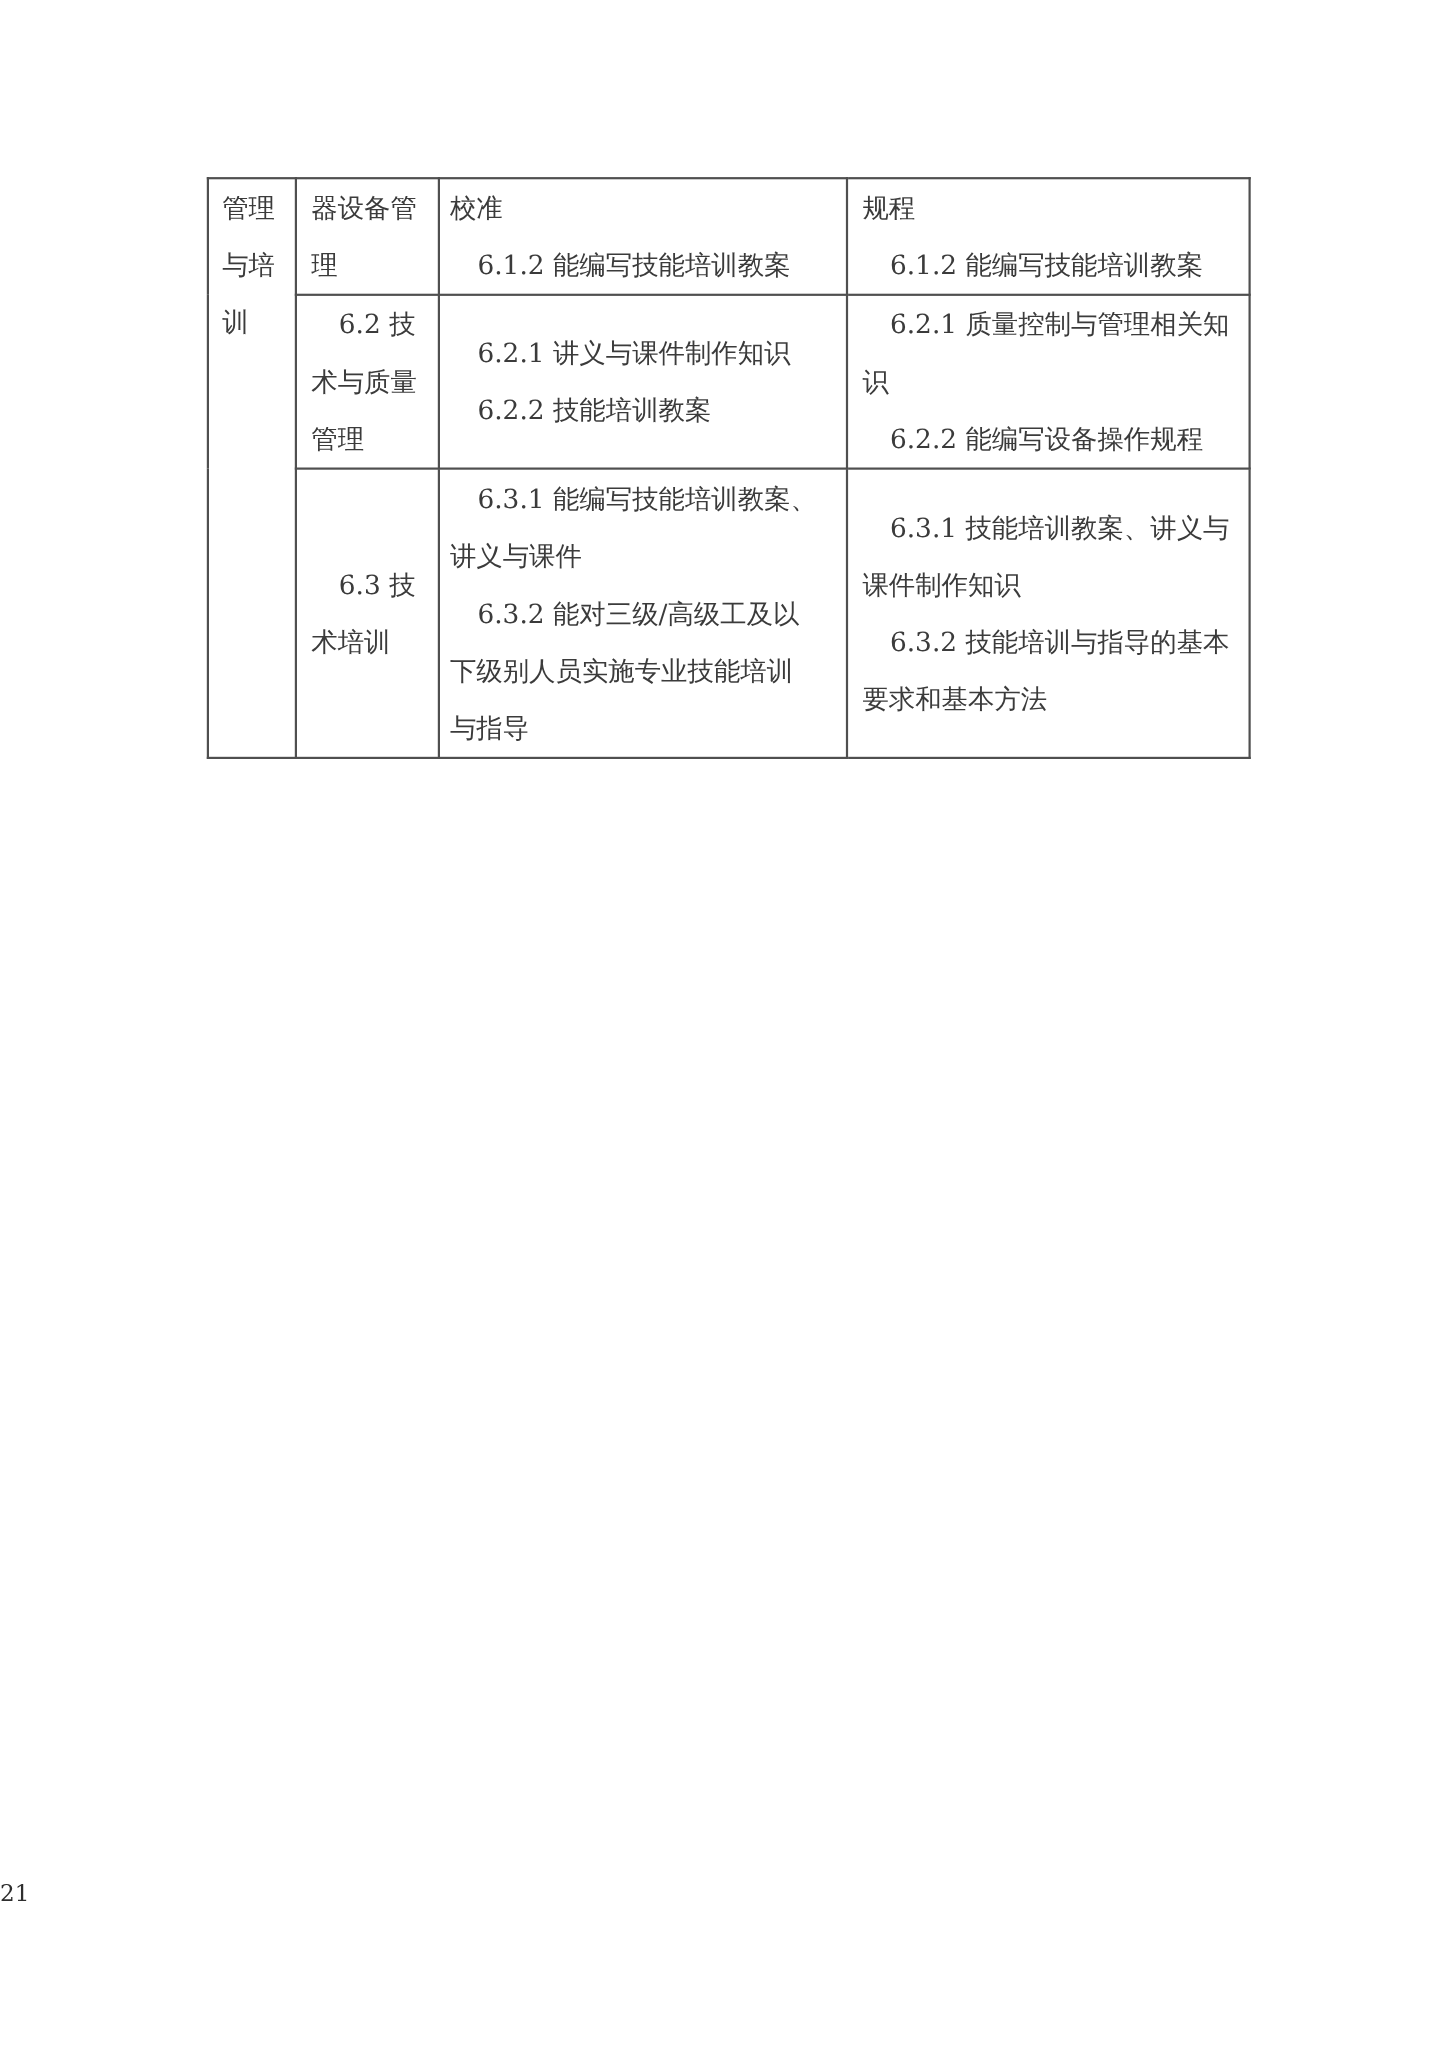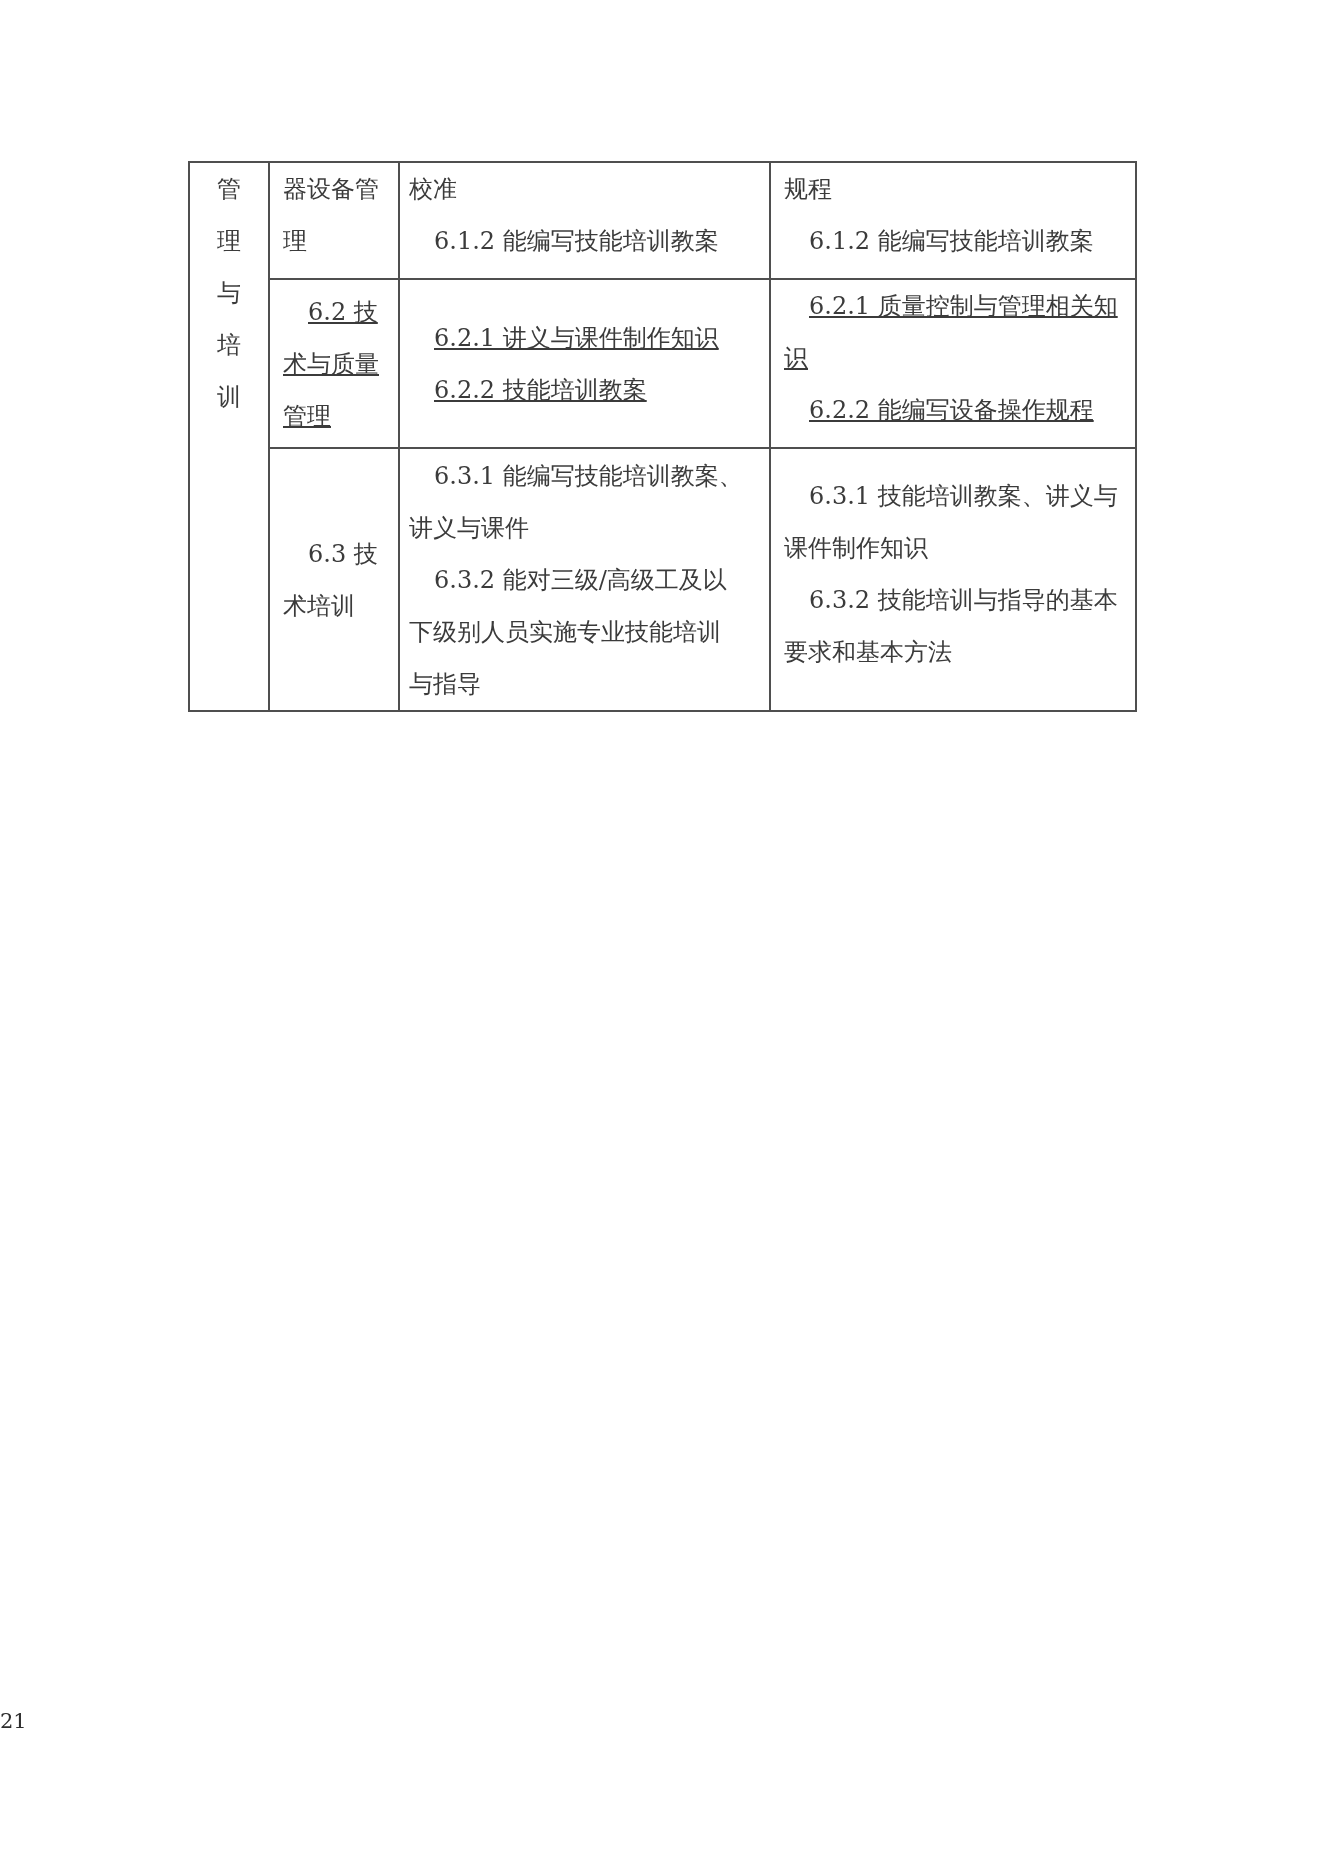--- a/index.html
+++ b/index.html
@@ -33,33 +33,33 @@
   }
   table.skills-table p {
     margin: 0;
     padding: 0;
   }
   p.ind {
     text-indent: 25px;
   }
   td.c1 {
     vertical-align: top;
-    padding: 0 27px;
+    padding: 0 12px;
   }
   td.c2 {
     padding: 0 12px 0 13px;
   }
   td.c3 {
     padding: 0 26px 0 9px;
   }
   td.c4 {
-    padding: 0 10px 11px 13px;
+    padding: 0 10px 0 13px;
   }
   tr.r1 { height: 98px; }
-  tr.r2 { height: 132px; text-decoration: underline; }
+  tr.r2 { height: 132px; }
   tr.r3 { height: 263px; }
   tr.r1 td { vertical-align: top; }
   .page-number {
     position: absolute;
     top: 1708px;
     left: 0;
     width: 100%;
     text-align: left;
     font-size: 21px;
     line-height: 26px;

